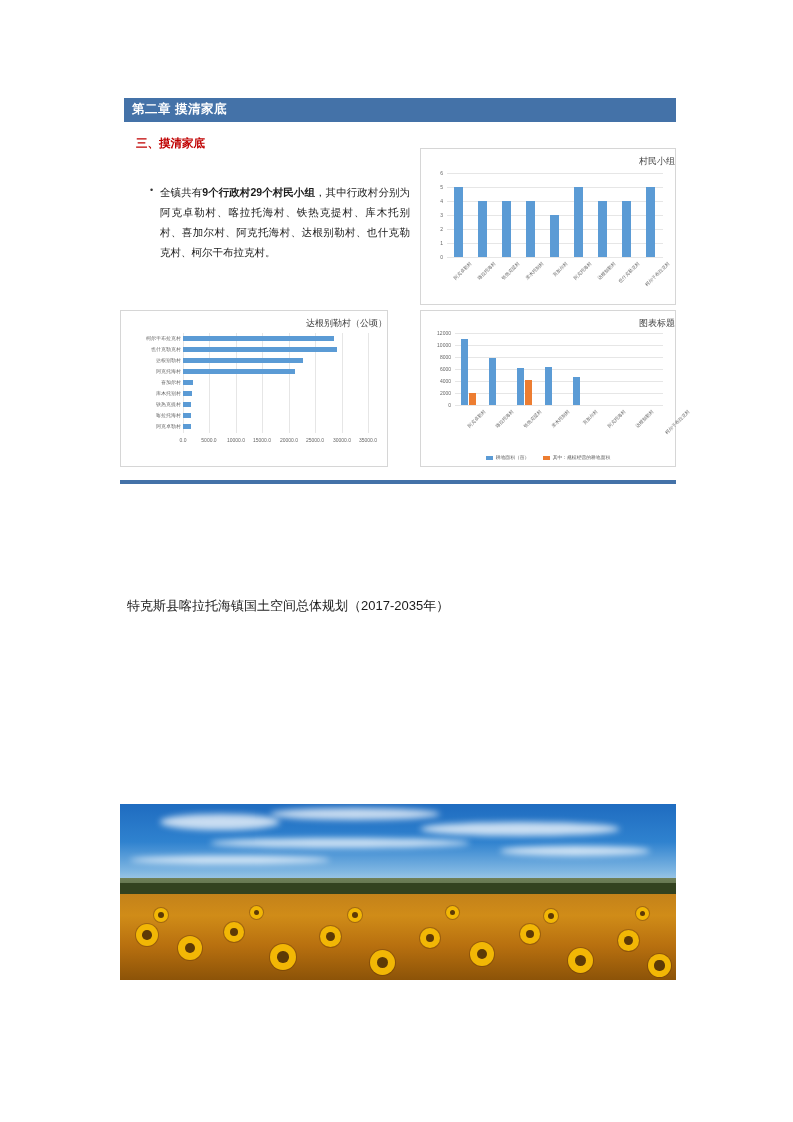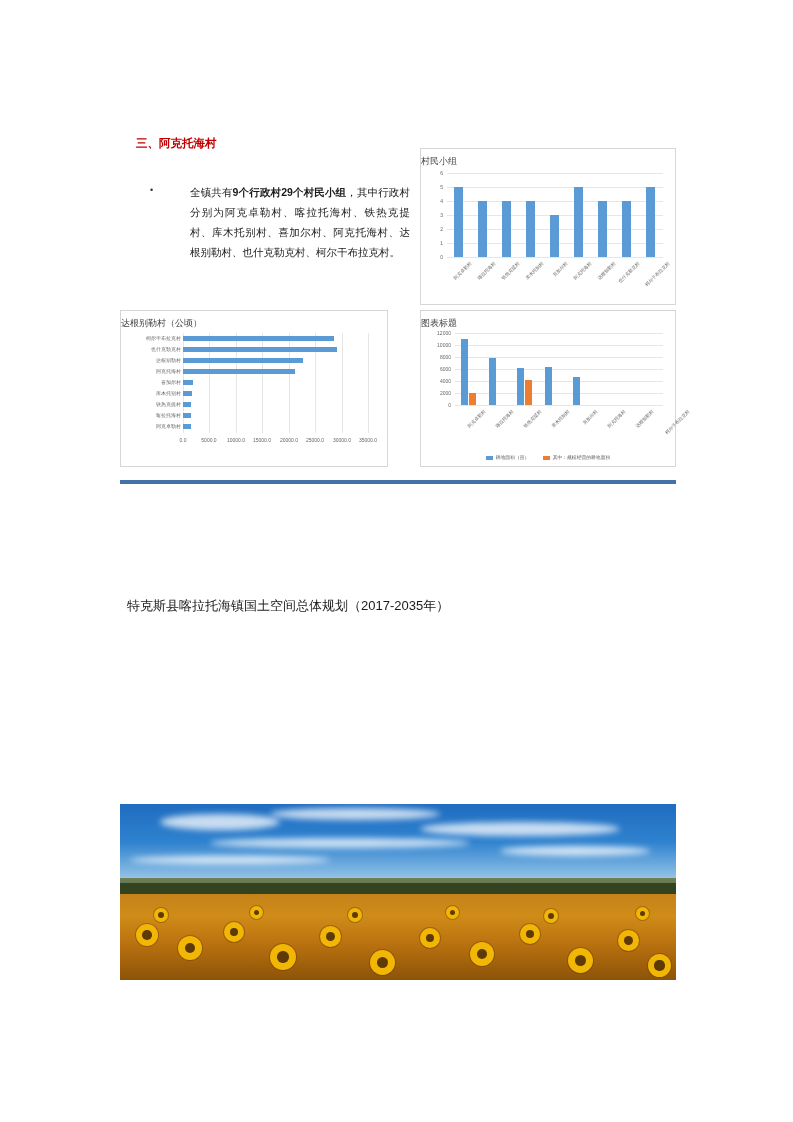--- a/index.html
+++ b/index.html
@@ -64,41 +64,41 @@
     width: 260px;
   }
   .bullet-dot {
     position: absolute;
     left: 0;
     top: 3px;
     font-size: 9px;
     color: #333;
   }
   .bullet-text {
-    margin-left: 40px;
+    margin-left: 10px;
     font-size: 10.5px;
     line-height: 20px;
     color: #1a1a1a;
     text-align: justify;
   }
   .bullet-text b { font-weight: bold; }
 
   
   .panel {
     position: absolute;
     border: 1px solid #d6d6d6;
     background: #ffffff;
     box-sizing: border-box;
   }
   .panel-title {
     position: absolute;
     left: 0;
     top: 6px;
     width: 100%;
-    text-align: left;
+    text-align: right;
     font-size: 8.5px;
     color: #444;
   }
   .panel-title.cn { font-size: 9px; }
 
   #panel-villagers { left: 300px; top: 50px; width: 256px; height: 157px; }
   #panel-area      { left: 0;    top: 212px; width: 268px; height: 157px; }
   #panel-untitled  { left: 300px; top: 212px; width: 256px; height: 157px; }
   .gridline {
     position: absolute;
@@ -266,22 +266,26 @@
     width: 44%; height: 44%;
     border-radius: 50%;
     background: #5d3a06;
   }
 </style>
 </head>
 <body>
 
 <div class="slide1">
 
-
-  <div class="section-title">三、阿克托海村</div>
+  <div class="chapter-bar">
+    <div class="tick"></div>
+    <div class="title">第二章  摸清家底</div>
+  </div>
+
+  <div class="section-title">三、摸清家底</div>
 
   <div class="bullet-block">
     <span class="bullet-dot">•</span>
     <div class="bullet-text">
       <span>全镇共有</span><b>9个行政村</b><b>29个村民小组</b><span>，其中行政村分别为阿克卓勒村、喀拉托海村、铁热克提村、库木托别村、喜加尔村、阿克托海村、达根别勒村、也什克勒克村、柯尔干布拉克村。</span>
     </div>
   </div>
 
   <div class="panel" id="panel-villagers">
     <div class="panel-title cn">村民小组</div>

